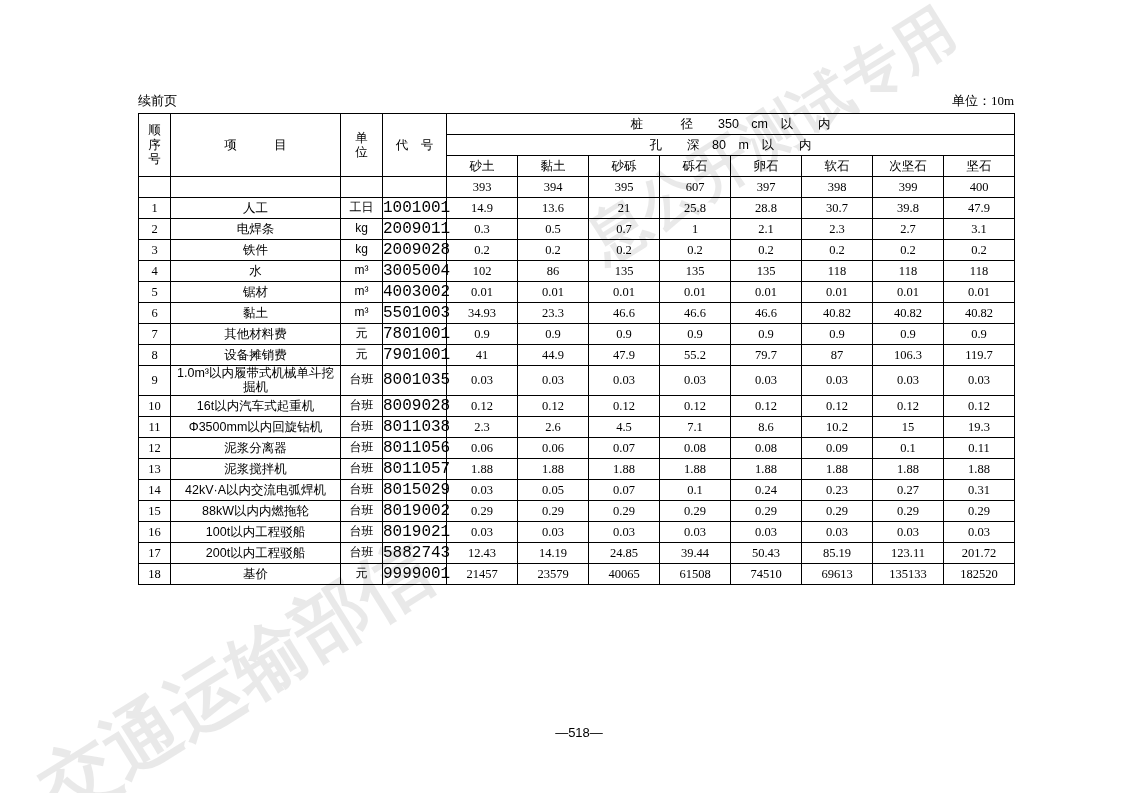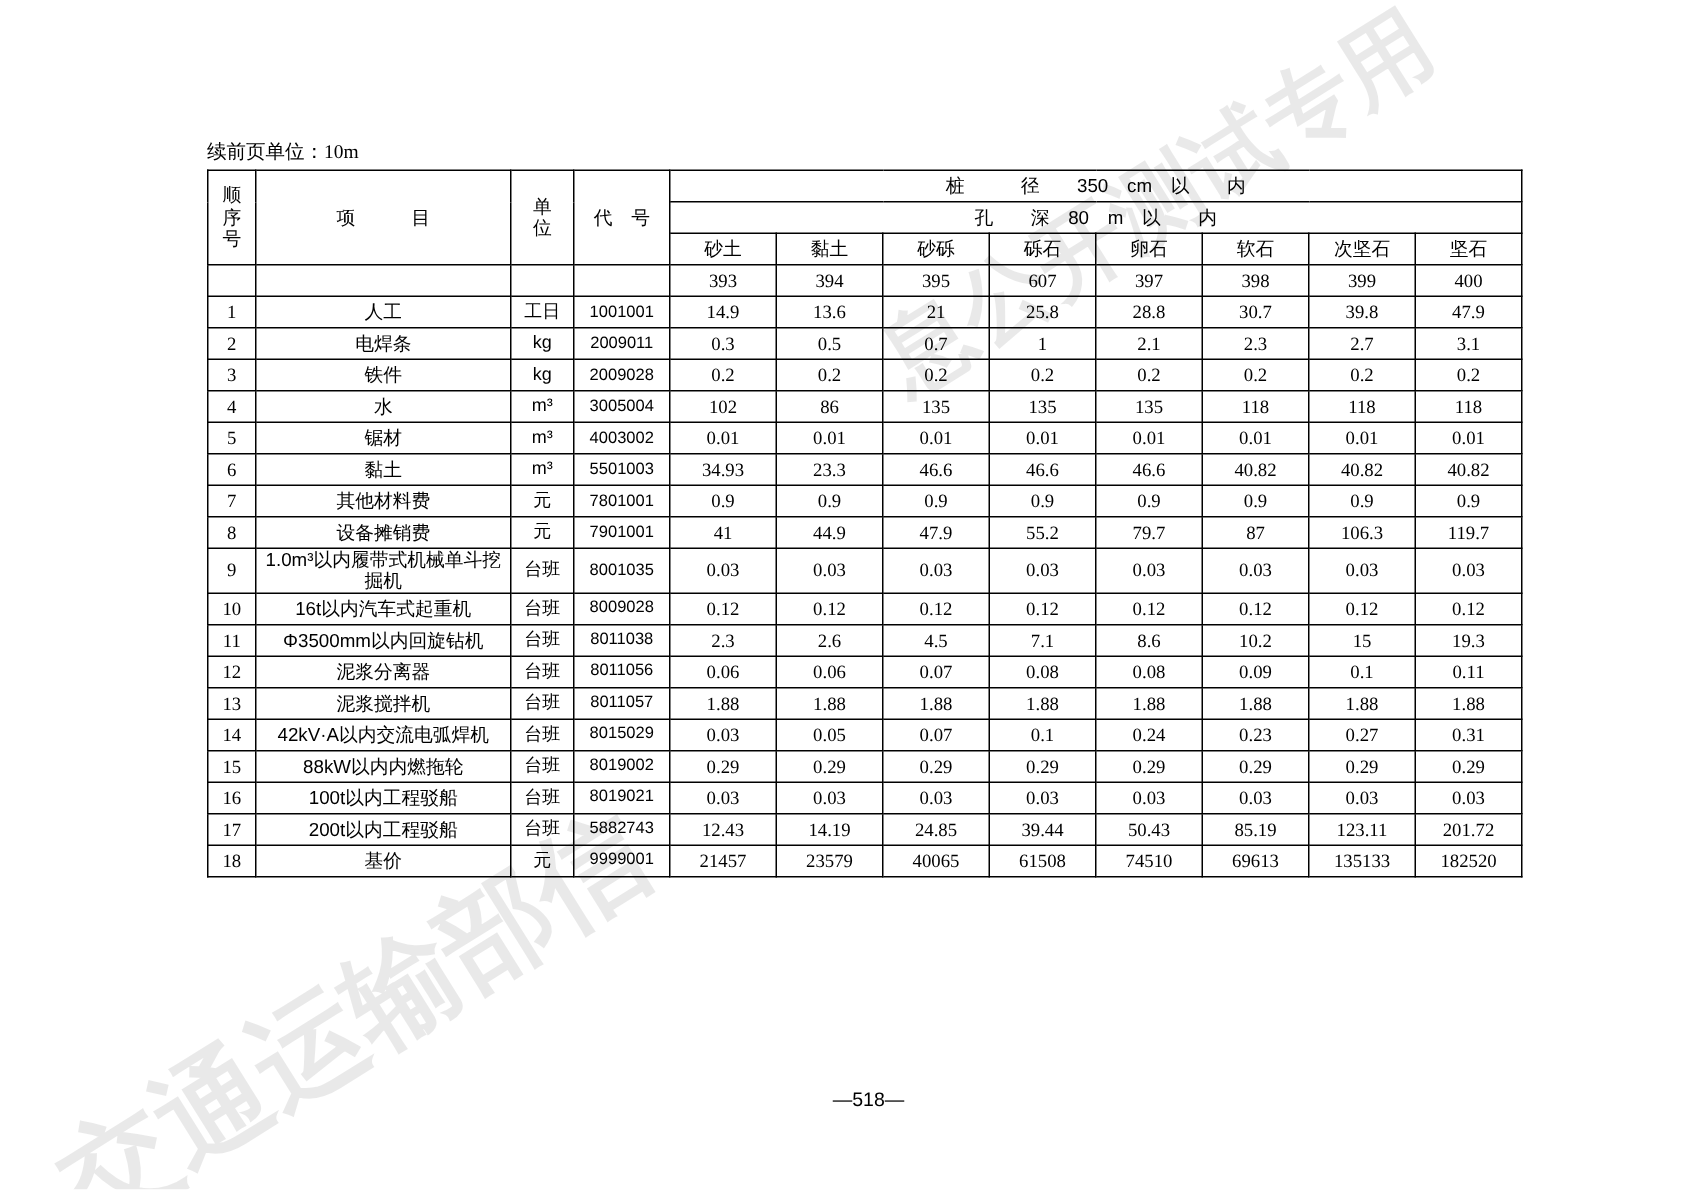--- a/index.html
+++ b/index.html
@@ -56,21 +56,21 @@
     height: 793px;
     z-index: 2;
   }
 
   .top-bar {
     position: absolute;
     left: 138px;
     top: 92px;
     width: 876px;
     display: flex;
-    justify-content: flex-start;
+    justify-content: space-between;
     align-items: flex-end;
     font-size: 13px;
   }
   .top-bar .cont-label { font-family: "Liberation Sans", "DejaVu Sans", sans-serif; font-size: 13px; }
   .top-bar .unit-label { font-family: Liberation Serif, serif; font-size: 13px; }
 
   table.main {
     position: absolute;
     left: 138px;
     top: 113px;
@@ -92,21 +92,21 @@
   .numcell { font-family: "Liberation Serif", "DejaVu Serif", serif; font-size: 12.5px; }
   .idx { font-size: 12.5px; }
   .item-name {
     text-align: left;
     padding-left: 4px;
     font-family: "Liberation Sans", "DejaVu Sans", sans-serif;
     font-size: 12.5px;
     margin-left: 16px;
   }
   .unit { font-family: "Liberation Sans", "DejaVu Sans", sans-serif; font-size: 12px; margin-top: 36px; }
-  .code { font-family: Liberation Sans, sans-serif; font-size: 11px; }
+  .code { font-family: Liberation Mono, monospace; font-size: 16px; }
   .two-line { line-height: 1.25; }
 
   .wide-header-row td { height: 21px; }
 
   .page-number {
     position: absolute;
     left: 18px;
     top: 725px;
     width: 1122px;
     text-align: center;

